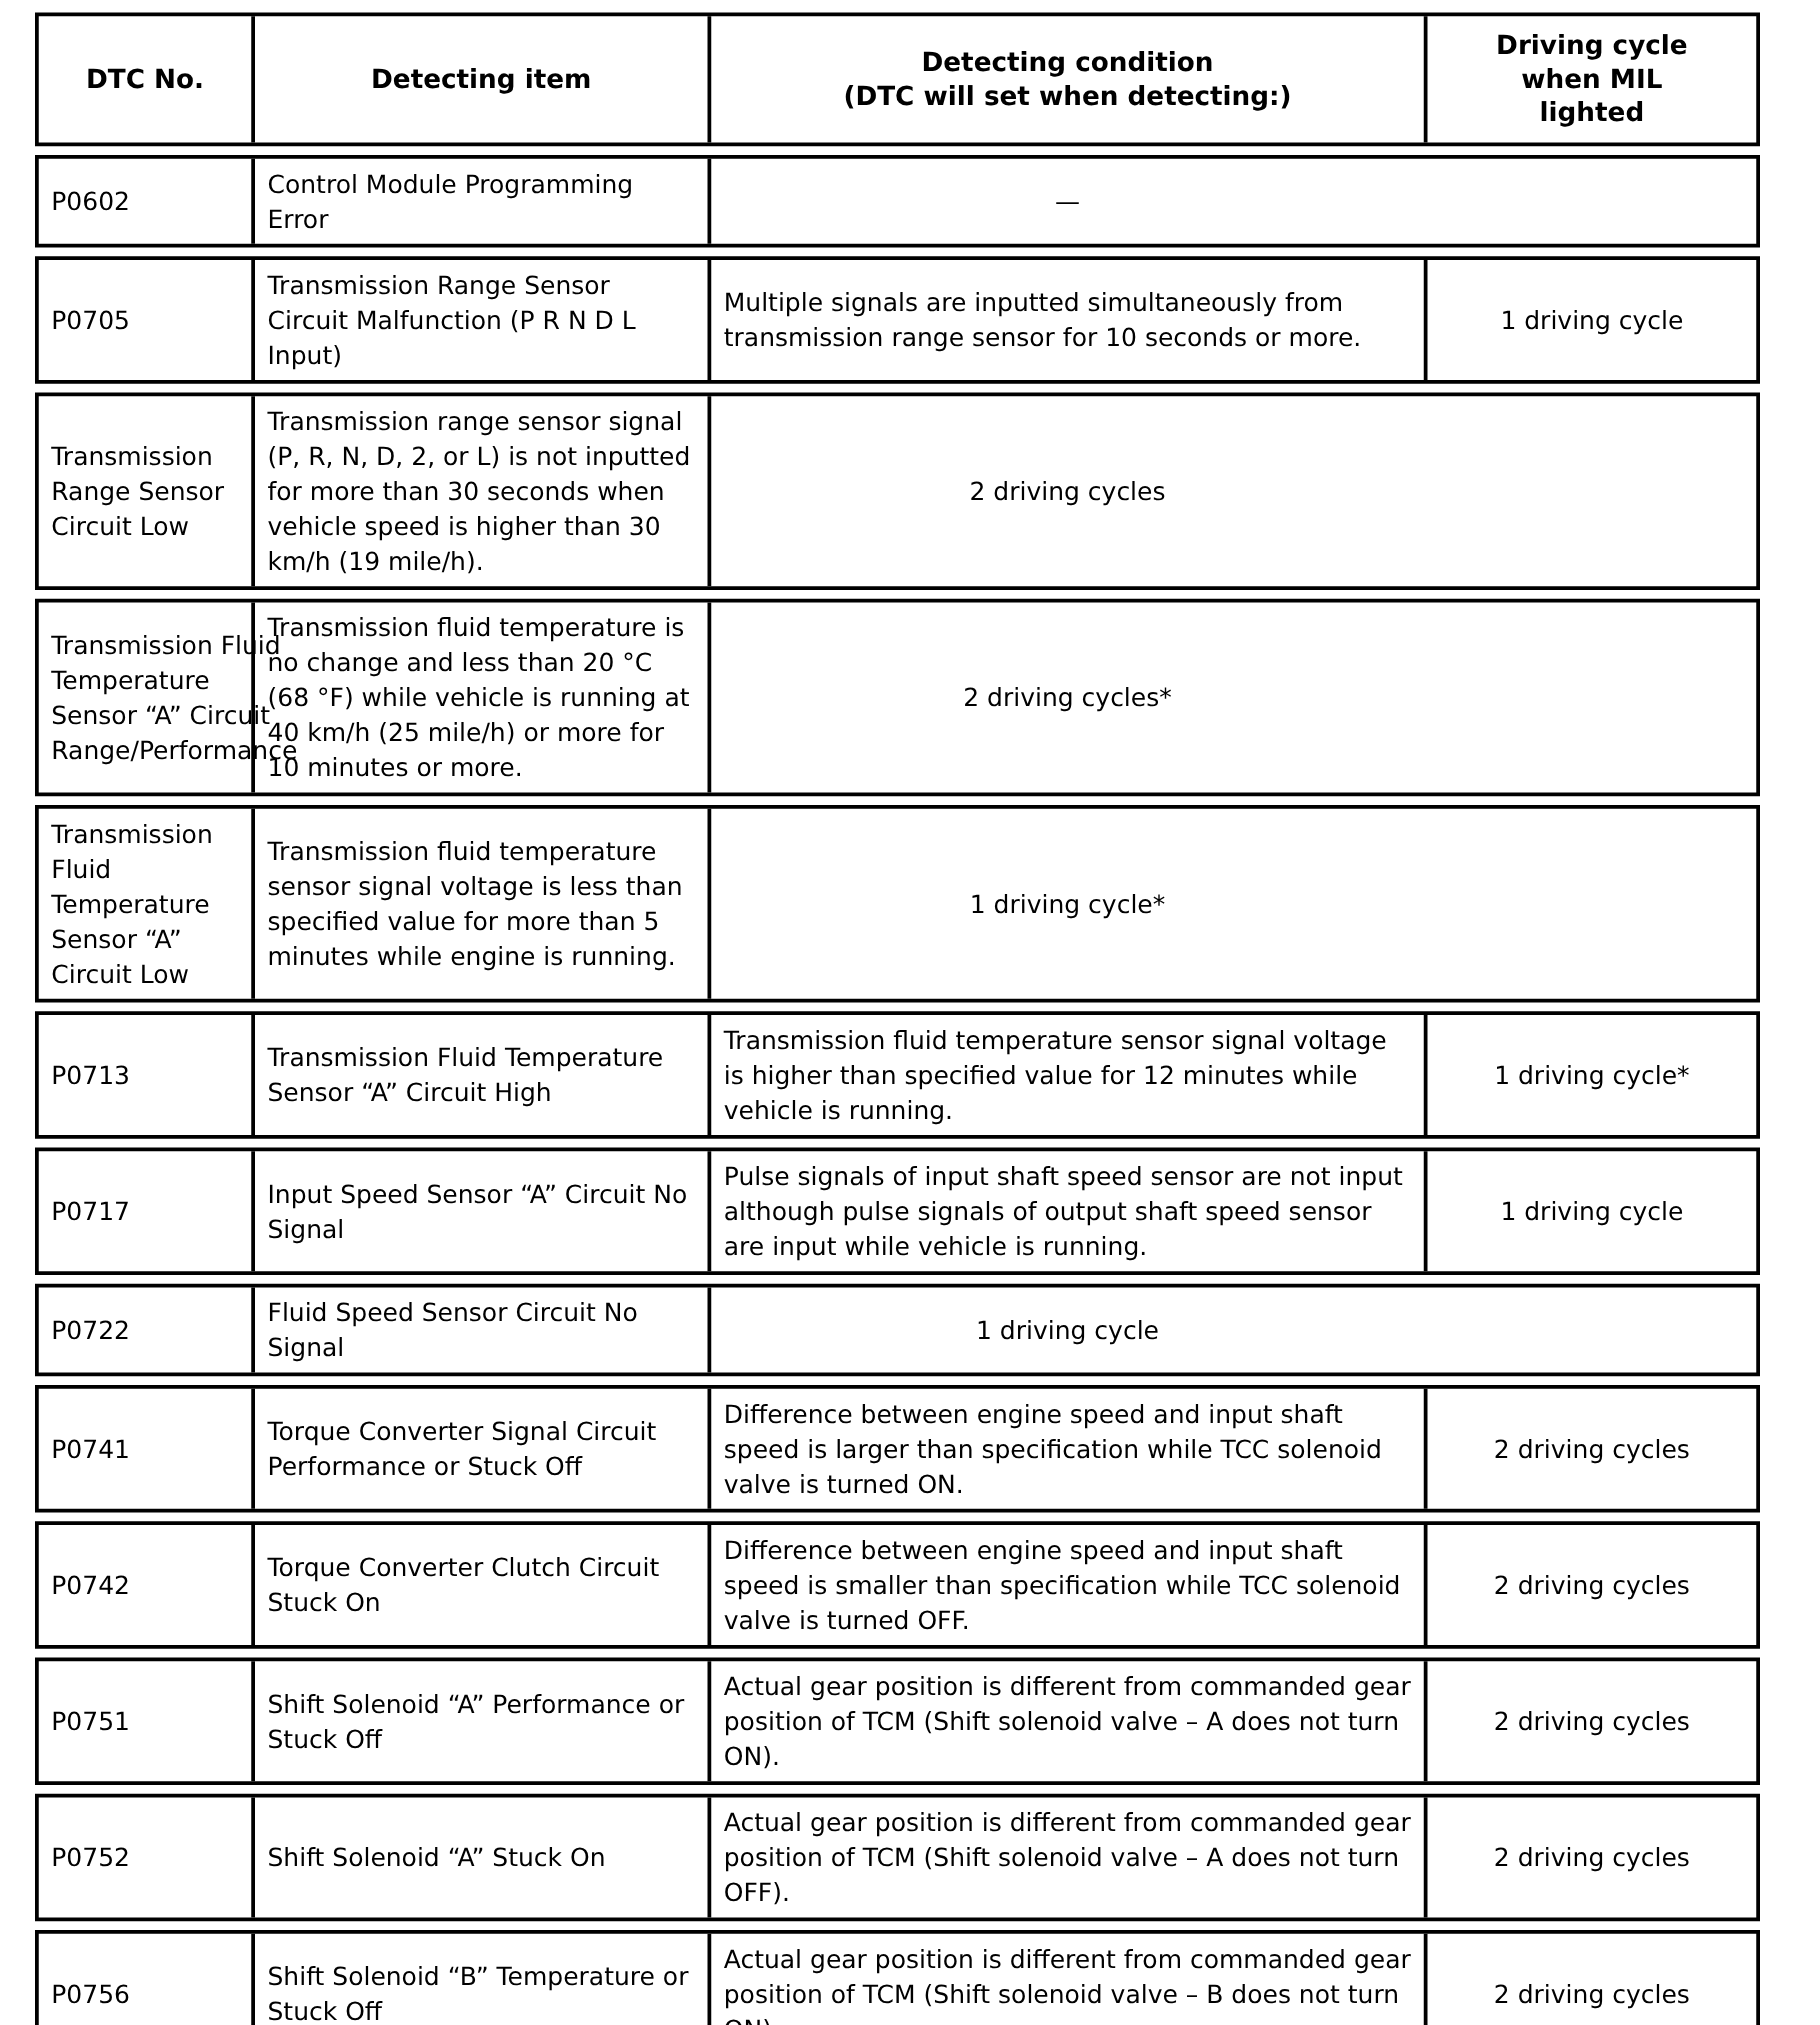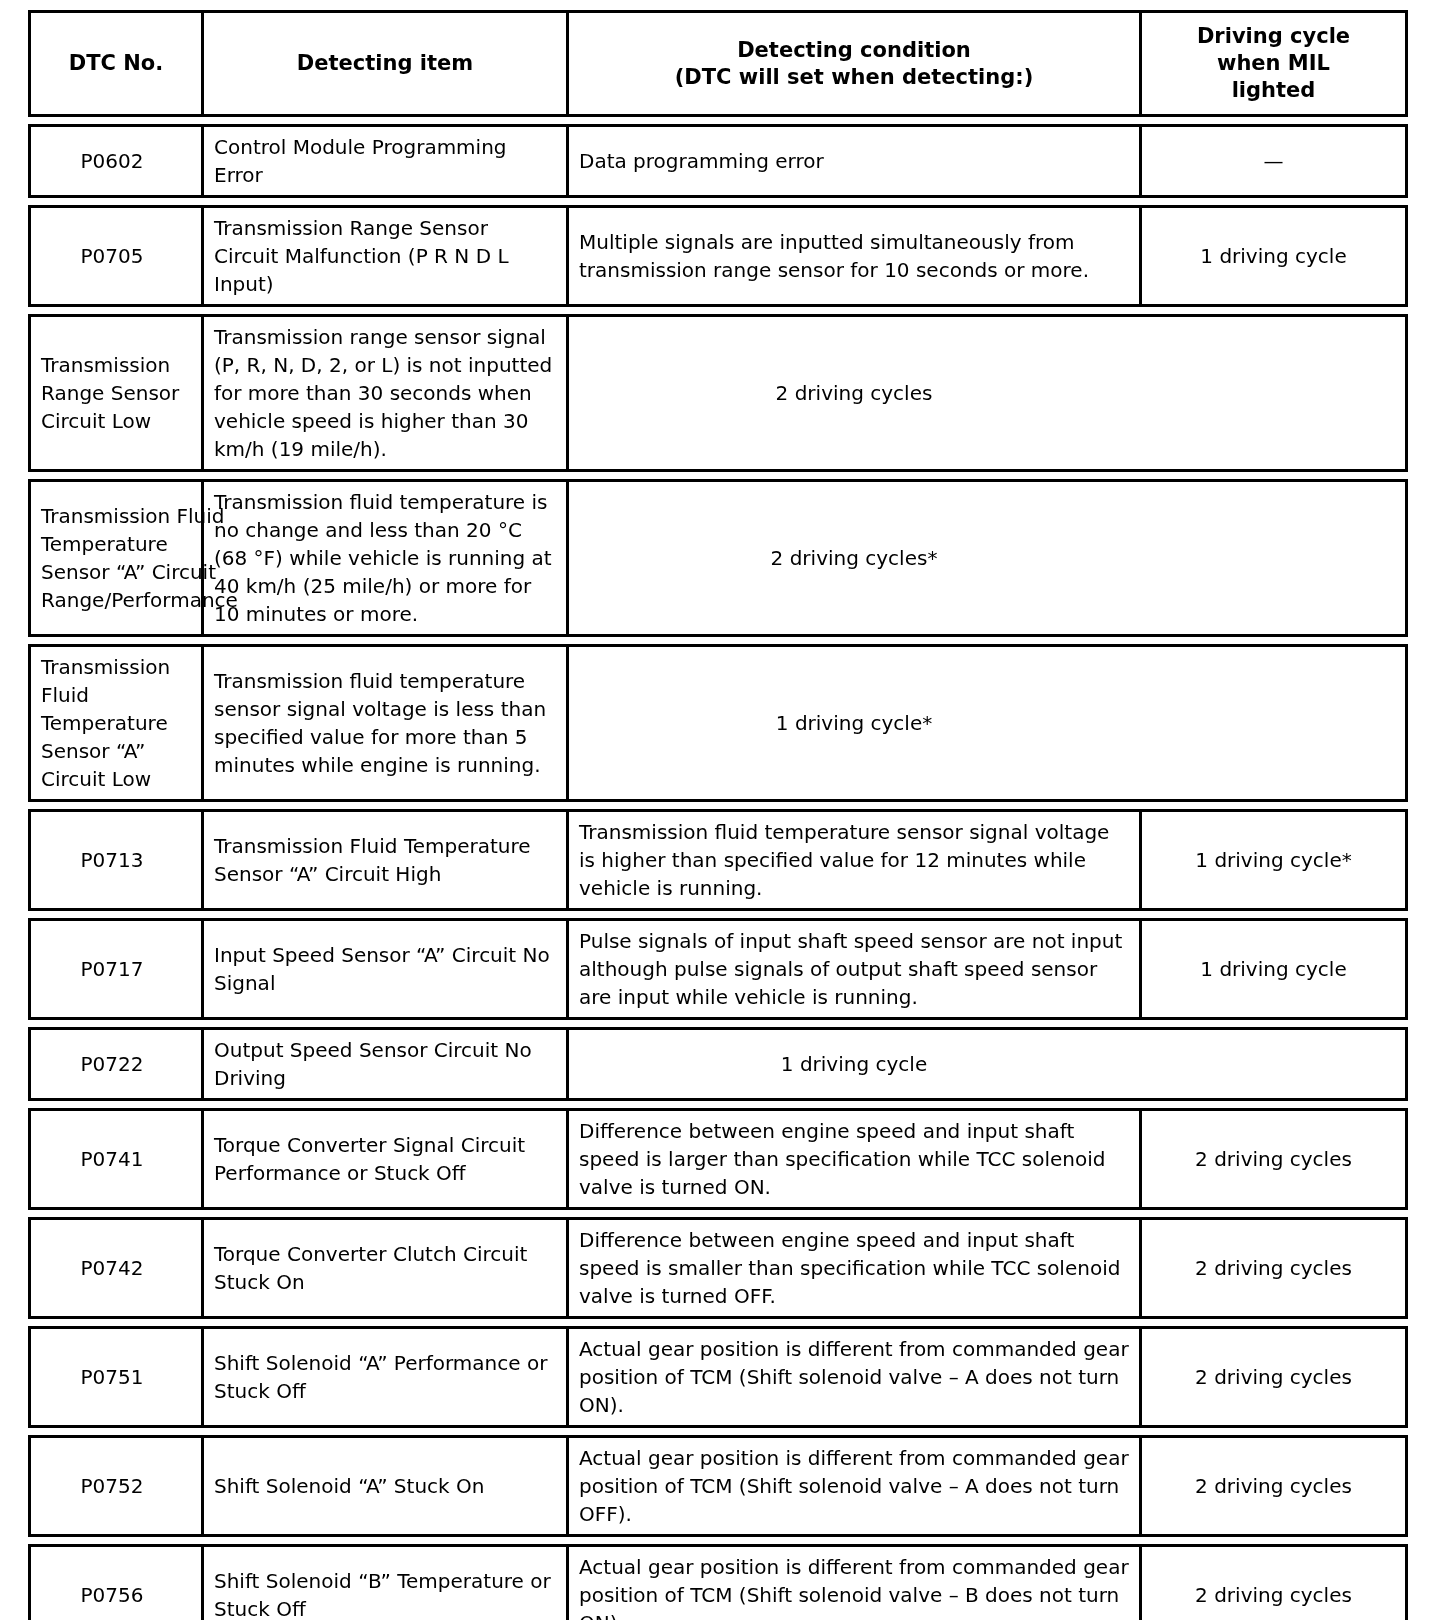--- a/index.html
+++ b/index.html
@@ -20,21 +20,21 @@
     background:#fff;
   }
   .cell {
     display:flex;
     align-items:center;
     padding:6px 10px;
     font-size:20px;
     line-height:28px;
   }
   .cell + .cell { border-left:3px solid #000; }
-  .cell-dtc { justify-content:center; padding-right:18px; }
+  .cell-dtc { justify-content:flex-start; padding-right:18px; }
   .cell-cycle { justify-content:center; text-align:center; }
   .thead { min-height:100px; }
   .thead .cell {
     font-weight:bold;
     font-size:21px;
     line-height:27px;
     justify-content:center;
     text-align:center;
     white-space:pre-line;
     padding:10px 6px;
@@ -56,23 +56,20 @@
   </div>
 
   <div id="dtc-rows">
       <div class="trow">
         <div class="cell cell-dtc">
           <span>P0602</span>
         </div>
         <div class="cell cell-item">
           <span>Control Module Programming Error</span>
         </div>
-        <div class="cell cell-cond">
-          <span>Data programming error</span>
-        </div>
         <div class="cell cell-cycle">
           <span>—</span>
         </div>
       </div>
       <div class="trow">
         <div class="cell cell-dtc">
           <span>P0705</span>
         </div>
         <div class="cell cell-item">
           <span>Transmission Range Sensor Circuit Malfunction (P R N D L Input)</span>
@@ -143,21 +140,21 @@
         </div>
         <div class="cell cell-cycle">
           <span>1 driving cycle</span>
         </div>
       </div>
       <div class="trow">
         <div class="cell cell-dtc">
           <span>P0722</span>
         </div>
         <div class="cell cell-item">
-          <span>Output Speed Sensor Circuit No Driving</span>
+          <span>Fluid Speed Sensor Circuit No Signal</span>
         </div>
         <div class="cell cell-cycle">
           <span>1 driving cycle</span>
         </div>
       </div>
       <div class="trow">
         <div class="cell cell-dtc">
           <span>P0741</span>
         </div>
         <div class="cell cell-item">

